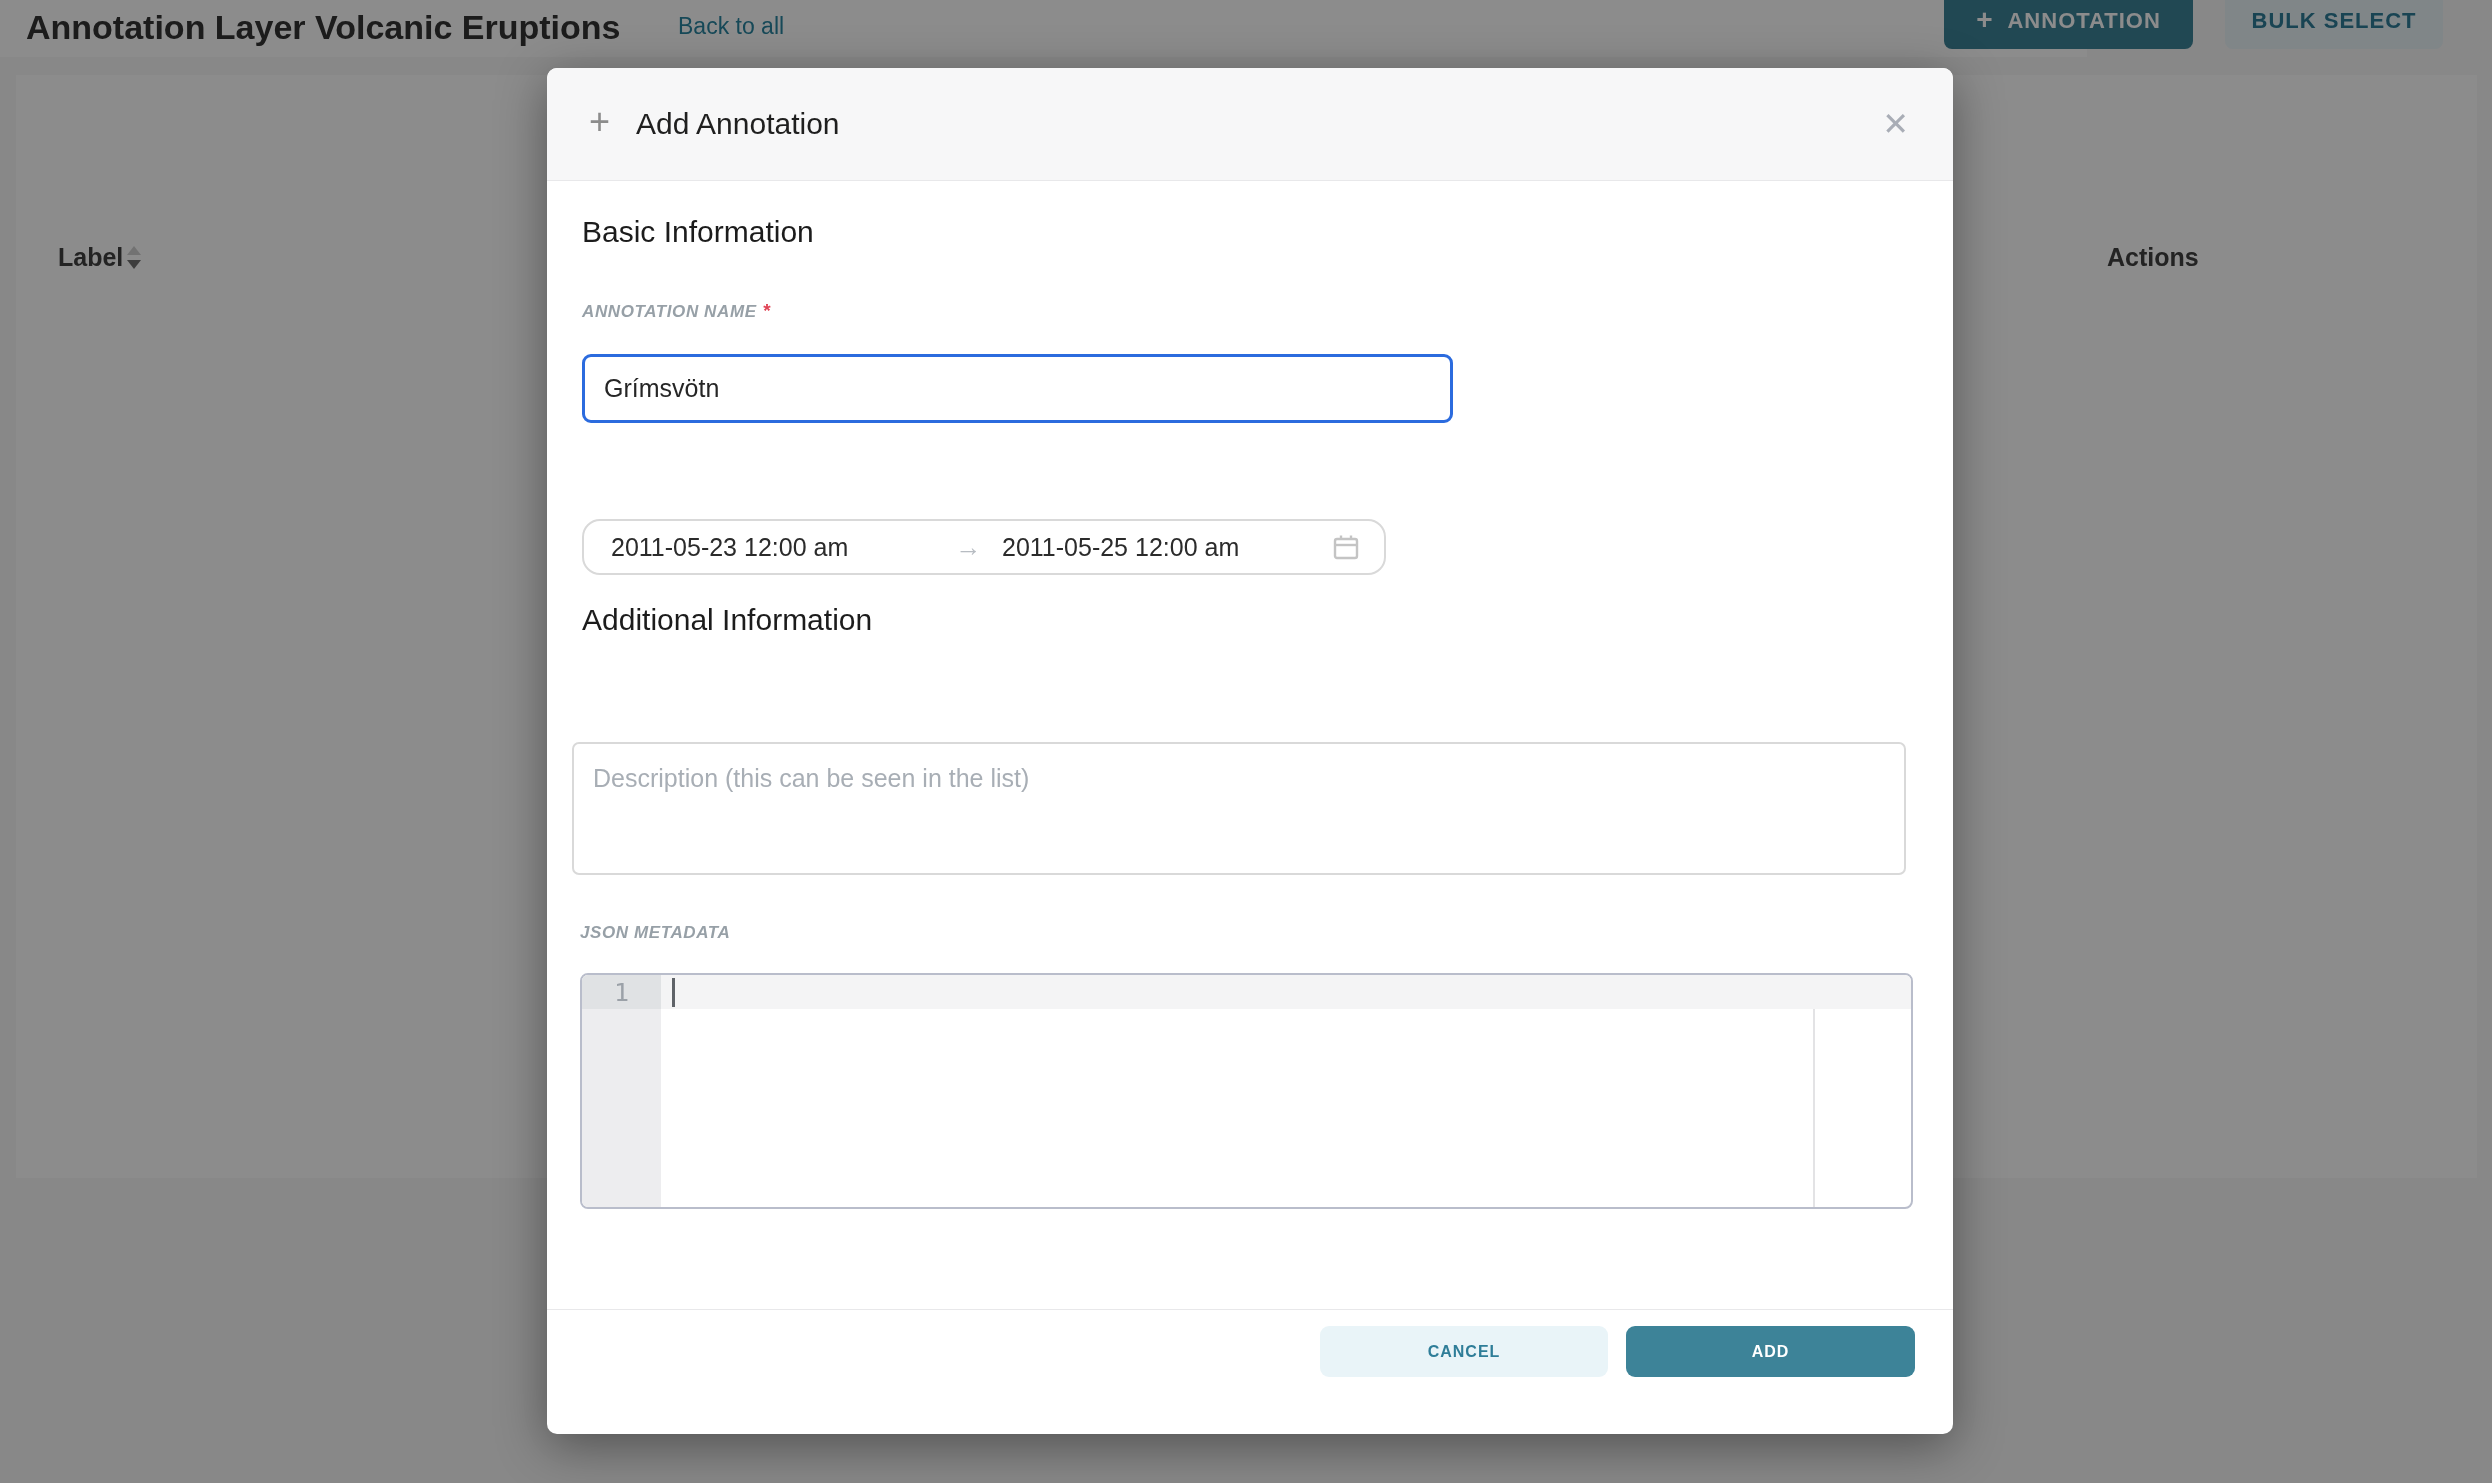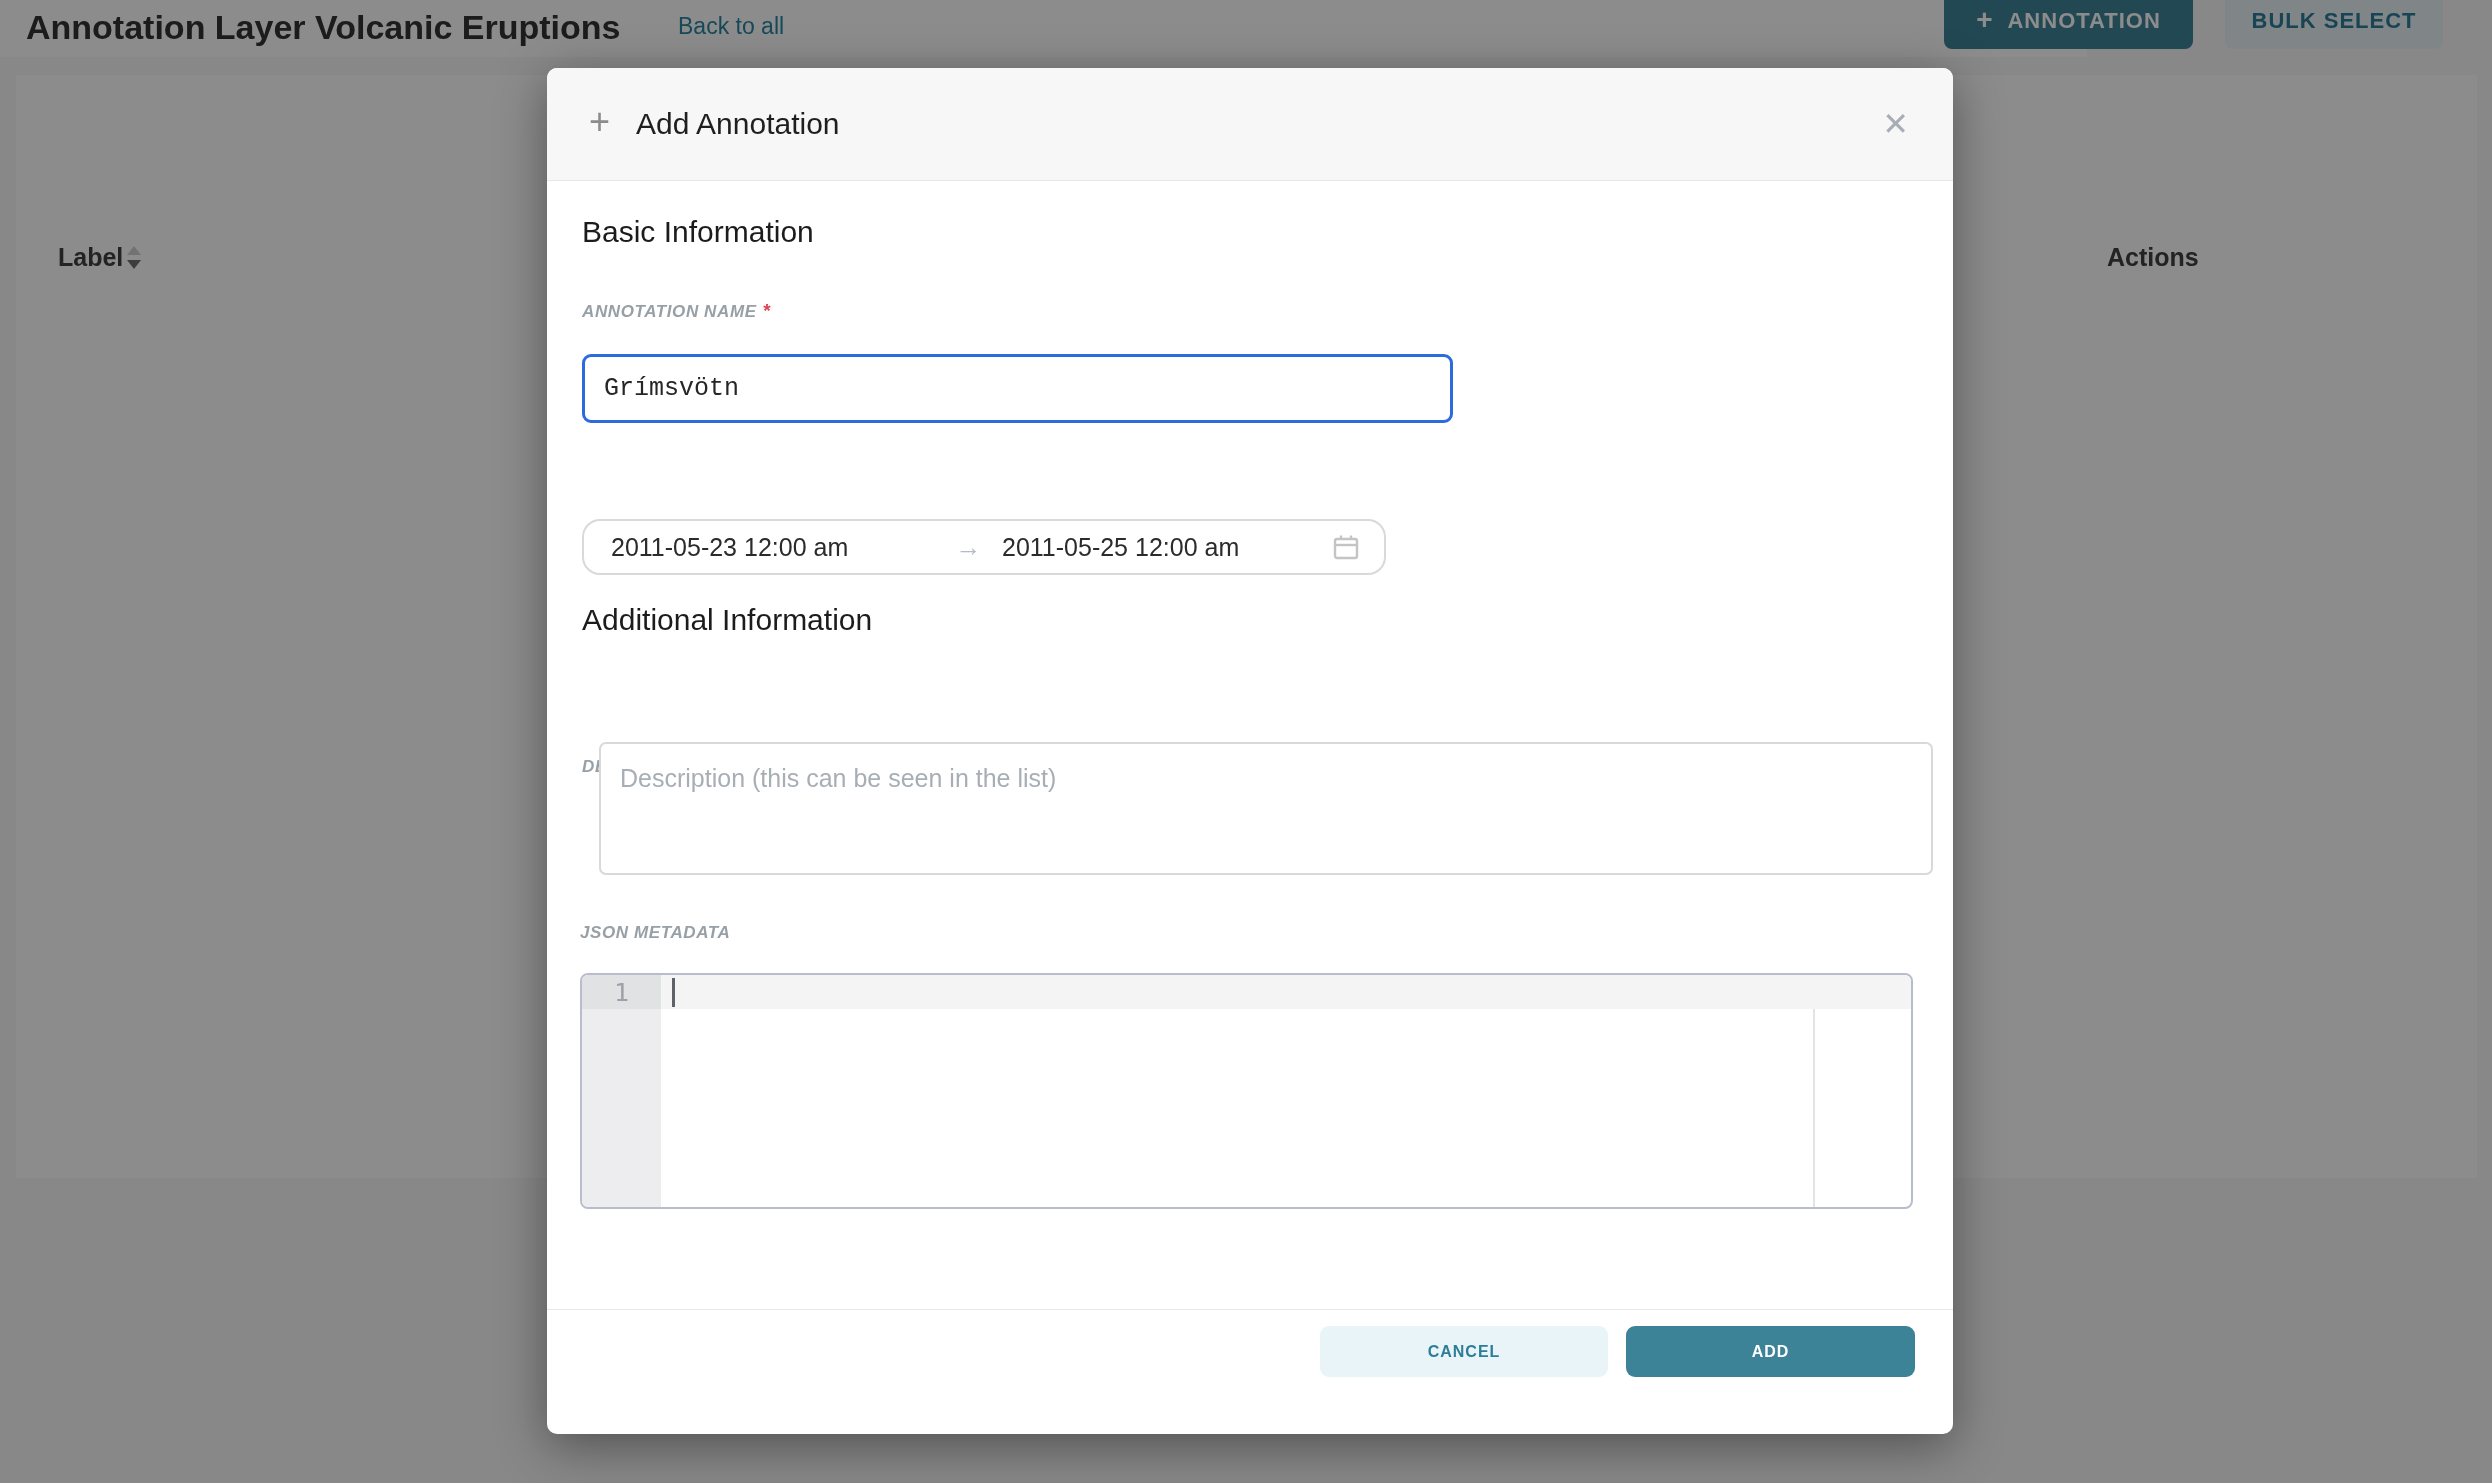--- a/index.html
+++ b/index.html
@@ -34,28 +34,28 @@
   .modal-plus{font-size:36px;color:#8c8c8c;margin-right:26px;font-weight:normal;line-height:1;position:relative;top:-2px;}
   .modal-title{font-size:30px;font-weight:500;color:#1f1f1f;}
   .modal-close{margin-left:auto;font-size:32px;color:#a9adb6;cursor:pointer;line-height:1;}
   .section-h{position:absolute;left:35px;font-size:30px;font-weight:500;color:#1c1c1c;white-space:nowrap;}
   .sec-basic{top:147px;} .sec-additional{top:535px;}
   .f-label{position:absolute;left:35px;font-size:17px;font-weight:bold;color:var(--label-gray);letter-spacing:0.6px;white-space:nowrap;font-style:italic;}
   .f-label .req{color:var(--required-red);margin-left:6px;font-size:19px;}
   .lab-name{top:232px;} .lab-date{top:465px;} .lab-desc{top:689px;} .lab-json{top:855px;left:33px;}
   .name-input{position:absolute;left:35px;top:286px;width:871px;height:69px;box-sizing:border-box;
     border:3px solid var(--focus-blue);border-radius:9px;padding:0 0 0 19px;font-size:25px;color:#262626;
-    font-family:Liberation Mono, monospace;background:#fff;outline:none;}
+    font-family:Liberation Sans, sans-serif;background:#fff;outline:none;}
   .date-field{position:absolute;left:35px;top:451px;width:804px;height:56px;box-sizing:border-box;
     border:2px solid var(--border-gray);border-radius:18px;display:flex;align-items:center;padding:0 24px 0 27px;cursor:pointer;background:#fff;}
   .date-start{width:327px;font-size:25px;color:#2b2b2b;}
   .date-arrow{width:61px;text-align:center;font-size:26px;color:#b7bcc2;}
   .date-end{flex:1;font-size:25px;color:#2b2b2b;padding-left:3px;}
   .cal-icon{width:28px;height:28px;flex:none;}
-  .desc-area{position:absolute;left:52px;top:674px;width:1334px;height:133px;box-sizing:border-box;resize:none;
+  .desc-area{position:absolute;left:25px;top:674px;width:1334px;height:133px;box-sizing:border-box;resize:none;
     border:2px solid var(--border-gray);border-radius:7px;padding:20px 19px;font-size:25px;color:#2b2b2b;
     font-family:"Liberation Sans",sans-serif;outline:none;}
   .desc-area::placeholder{color:#a8aeb5;opacity:1;}
   .json-editor{position:absolute;left:33px;top:905px;width:1333px;height:236px;box-sizing:border-box;
     border:2px solid var(--editor-border);border-radius:8px;background:#ffffff;overflow:hidden;cursor:text;}
   .gutter{position:absolute;left:0;top:0;width:79px;height:100%;background:#ededef;}
   .gutter-active{position:absolute;left:0;top:0;width:79px;height:34px;background:#e0e2e4;
     display:flex;align-items:center;justify-content:center;
     font-family:"DejaVu Sans Mono",monospace;font-size:25px;color:#9ba1a8;}
   .active-line{position:absolute;left:79px;right:0;top:0;height:34px;background:#f4f4f5;}

